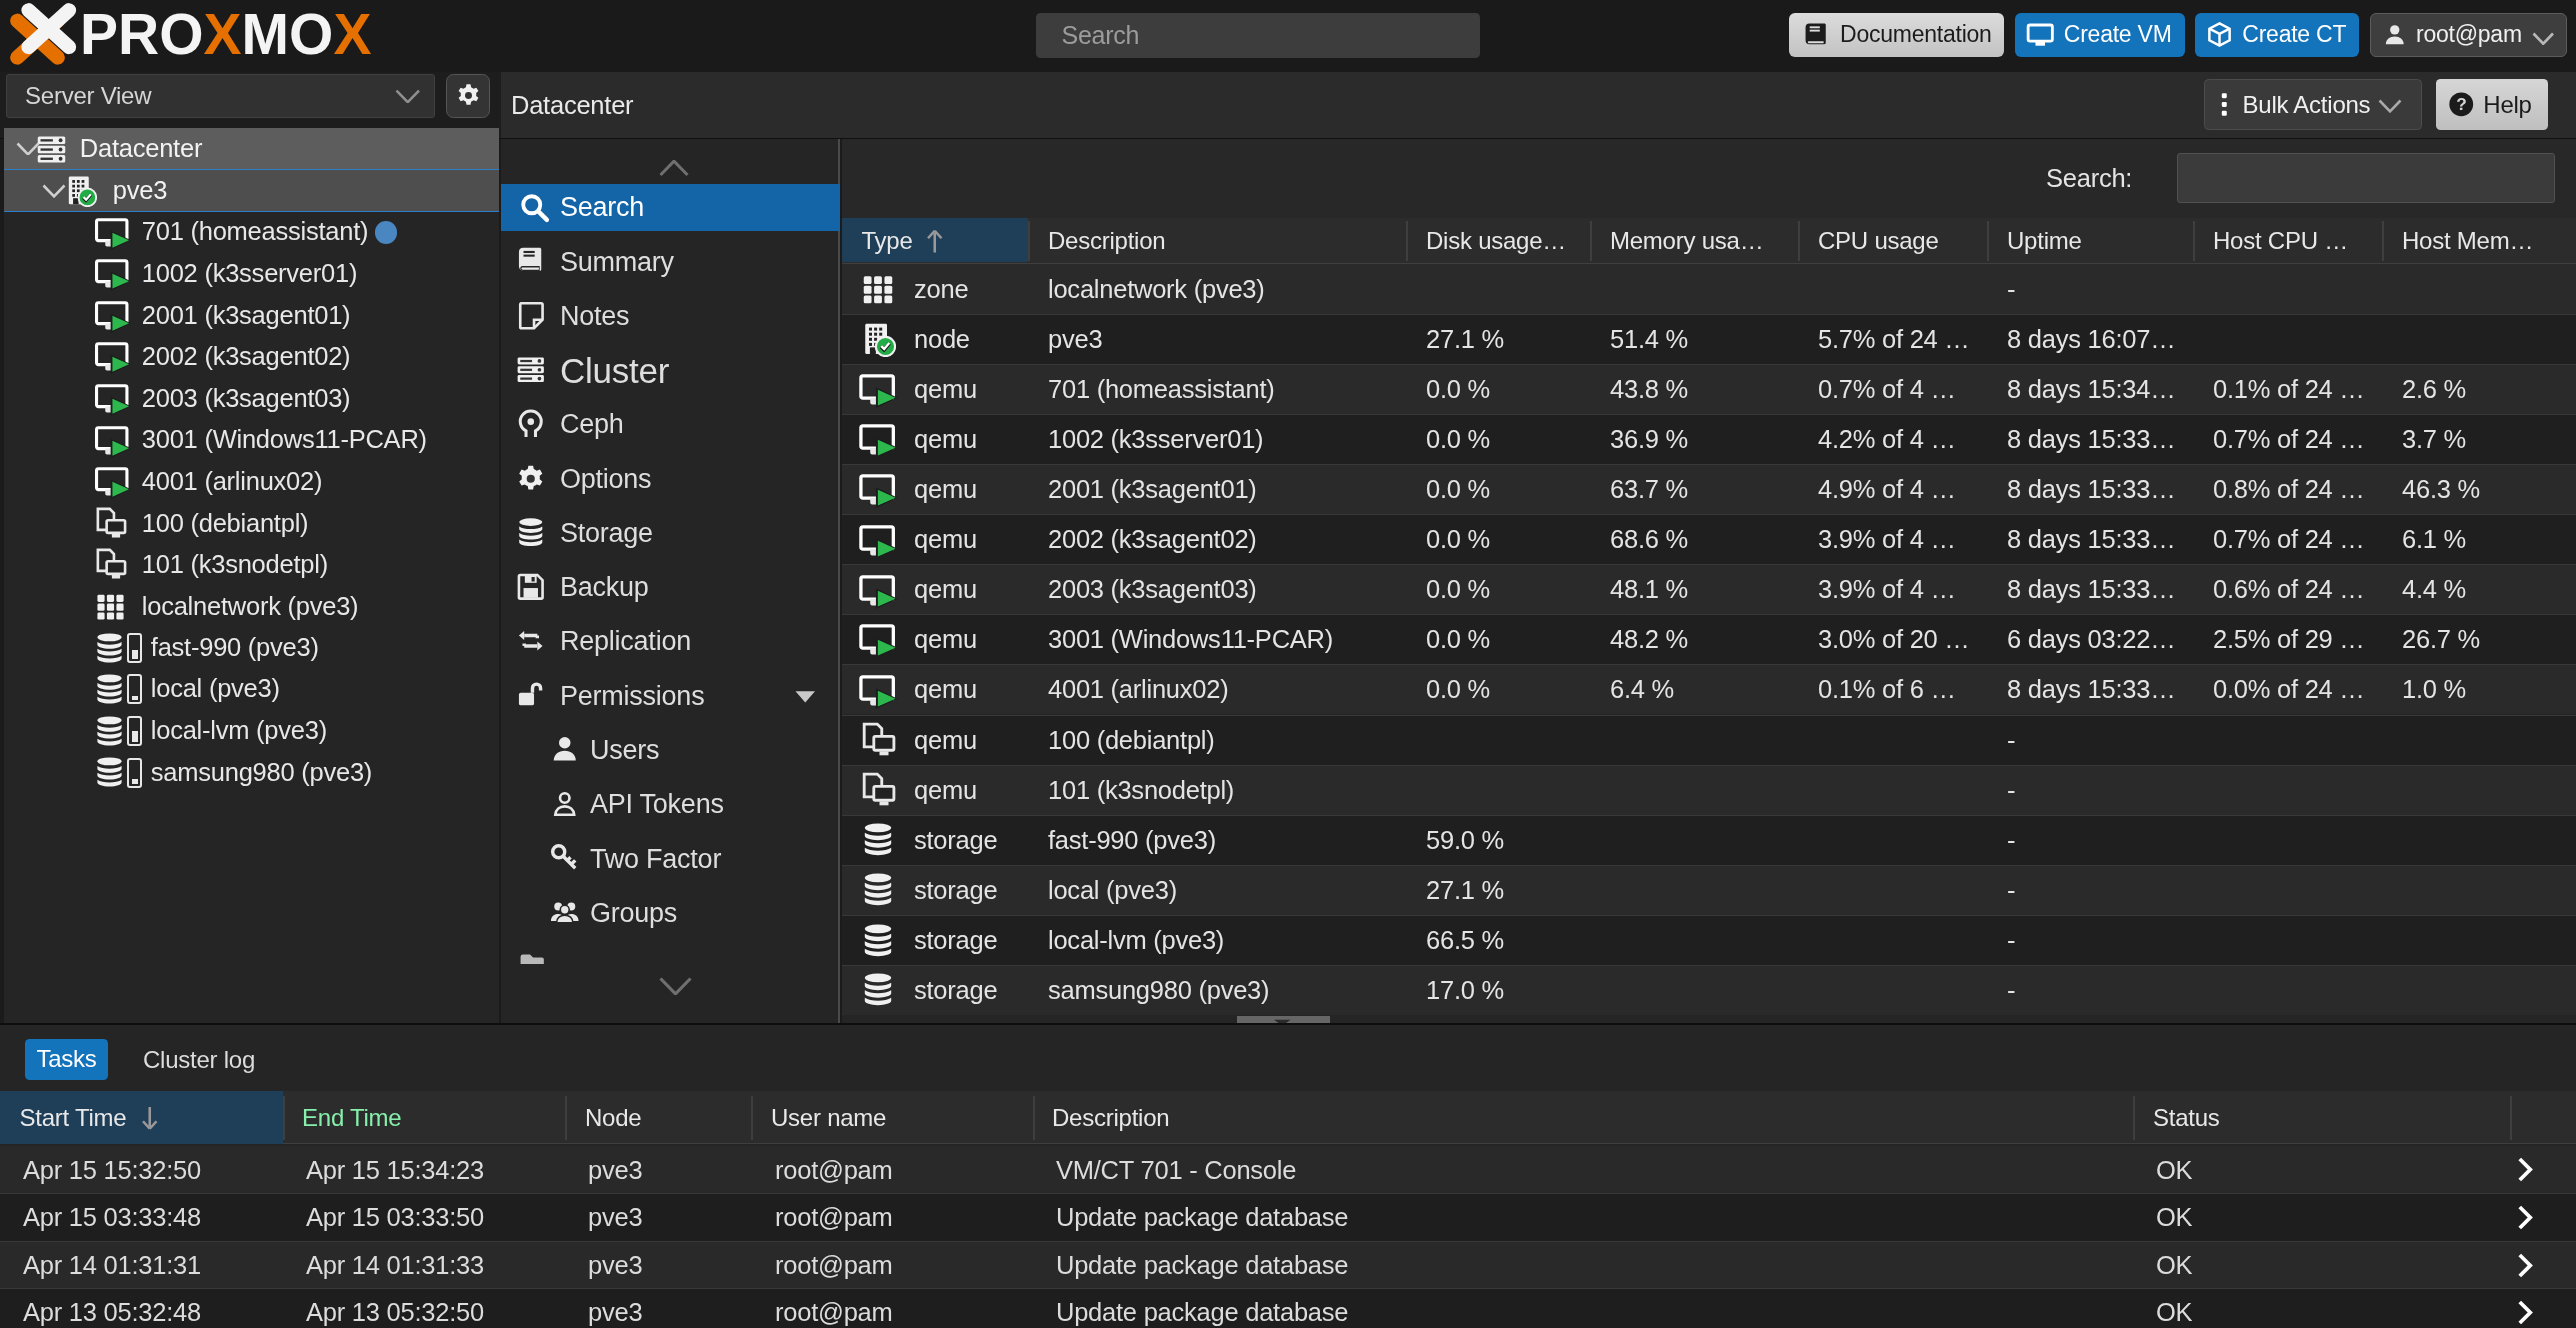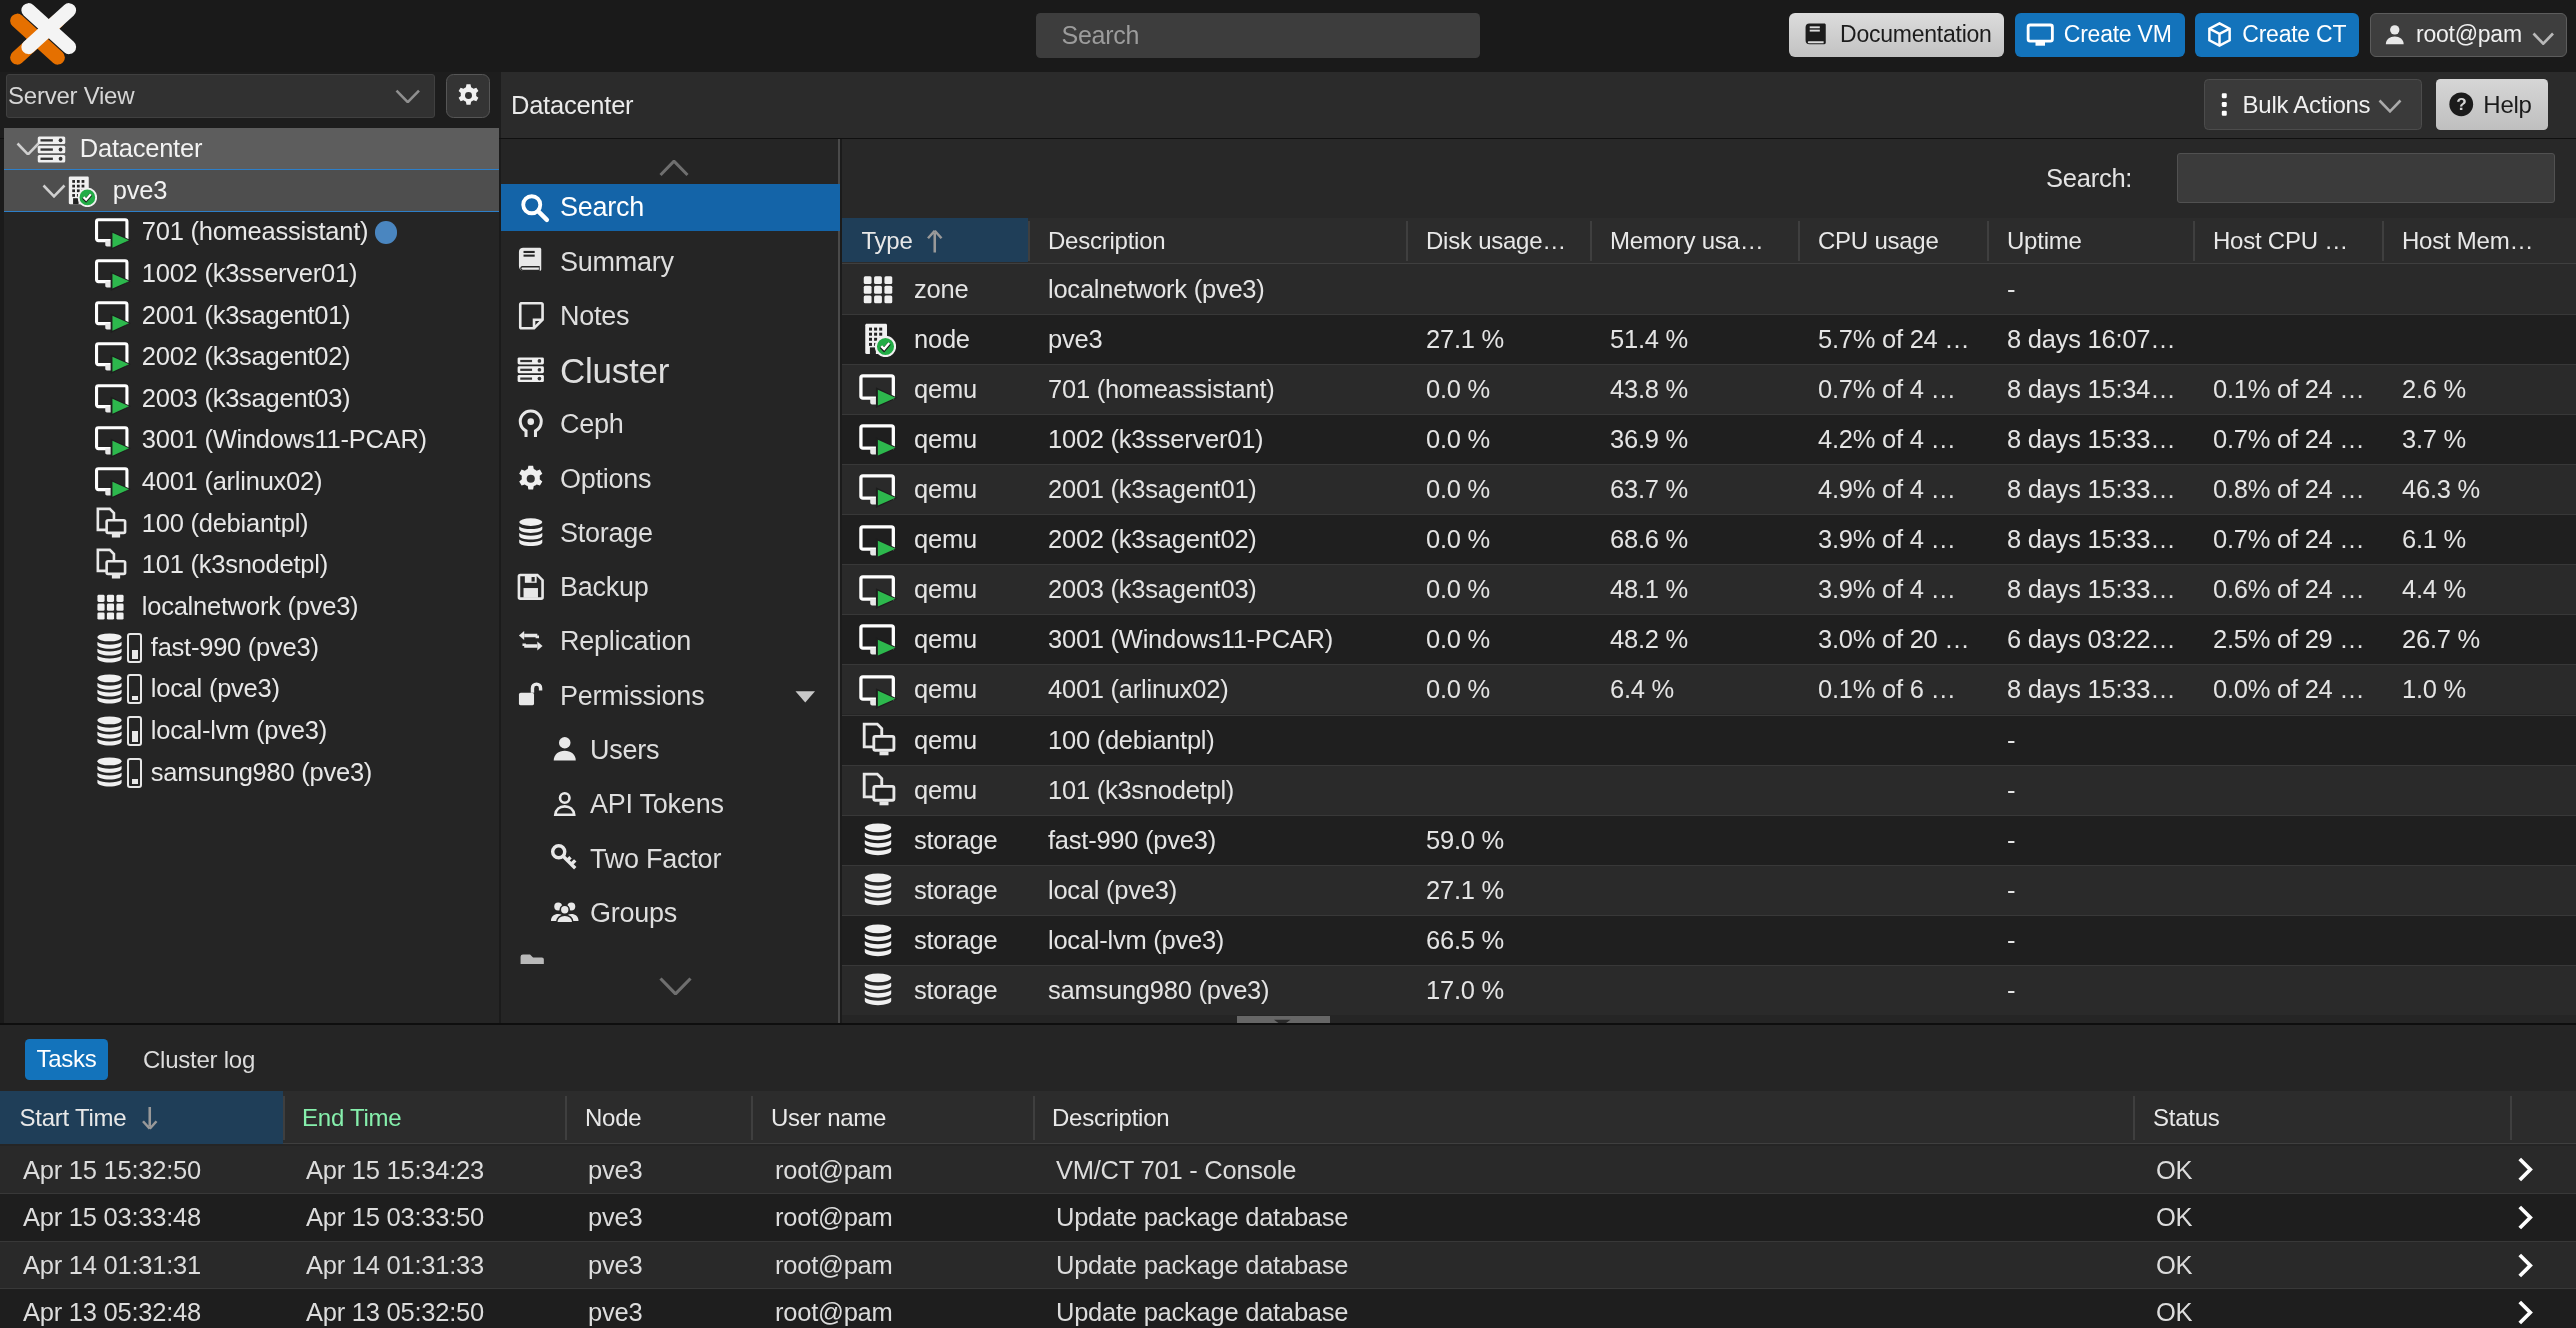--- a/index.html
+++ b/index.html
@@ -157,20 +157,21 @@
 <svg class="a" style="left:7.5px;top:1.5px" width="71" height="69" viewBox="0 0 47 46">
 <g stroke="#e57000" stroke-width="9.5" stroke-linecap="round">
  <path d="M6 12.5L33 37"></path>
         <path d="M33 12.5L6 37"></path>
 </g>
 <g stroke="#f4f4f4" stroke-width="9.5" stroke-linecap="round">
  <path d="M13.5 5.5L40.5 30"></path>
         <path d="M40.5 5.5L13.5 30"></path>
 </g>
 </svg>
+<div class="a" style="left:80px;top:0;height:72px;font-weight:bold;font-size:57px;line-height:69px;letter-spacing:0px;color:#f4f4f4">PRO<span style="color:#e57000">X</span>MO<span style="color:#e57000">X</span></div>
 <div class="a vc" style="left:1036px;top:12.8px;width:444px;height:45px;background:#3d3d3d;border-radius:4.5px;padding-left:25.5px;font-size:25px;color:#9c9c9c">Search</div>
 <div class="a vc" style="left:1789px;top:12.8px;width:215px;height:44px;background:linear-gradient(#dcdcdc,#c2c2c2);border-radius:6px;color:#1c1c1c;font-size:23px">
 <svg style="margin:0 9.8px 0 12.8px" width="28.5" height="28.5" viewBox="0 0 24 24">
         <path d="M6.2 2h12.6c.7 0 1.2.5 1.2 1.2v15.2c0 .7-.5 1.2-1.2 1.2H6.4A3.4 3.4 0 0 1 3 16.2V5.2A3.2 3.2 0 0 1 6.2 2z" fill="#1c1c1c"></path>
         <path d="M5.8 17.1h12.4v1.7H6c-.6 0-1.1-.35-1.1-.85s.4-.85.9-.85z" fill="#dcdcdc"></path>
         <rect x="6.5" y="4.5" width="8.5" height="1.6" fill="#dcdcdc"></rect>
         <rect x="6.5" y="7.3" width="8.5" height="1.6" fill="#dcdcdc"></rect>
       </svg>
 Documentation</div>
 <div class="a vc" style="left:2015px;top:12.8px;width:170px;height:44px;background:#1373bb;border-radius:6px;color:#fff;font-size:23px">
@@ -185,21 +186,21 @@
 <svg style="margin:0 9px 0 10.5px" width="25.5" height="25.5" viewBox="0 0 24 24">
         <use href="#i-user"></use>
       </svg>root@pam
 <svg class="a" style="left:161px;top:18px" width="22.5" height="12.8" viewBox="0 0 30 17">
         <path d="M2 2l13.0 13.5L28 2" fill="none" stroke="#b8b8b8" stroke-width="3.6"></path>
       </svg>
 </div>
 </div>
 <div class="a" style="left:0;top:72px;width:2576px;height:67px;background:#1d1d1d;border-bottom:1.5px solid #101010"></div>
 <div class="a" style="left:501px;top:72px;width:2075px;height:67px;background:#2b2b2b;border-bottom:1.5px solid #101010"></div>
-<div class="a vc" style="left:6px;top:74px;width:429px;height:44px;background:#313131;border:0.8px solid #404040;border-radius:3px;padding-left:1px;font-size:24px;color:#d6d6d6">Server View</div>
+<div class="a vc" style="left:6px;top:74px;width:429px;height:44px;background:#313131;border:0.8px solid #404040;border-radius:3px;padding-left:18px;font-size:24px;color:#d6d6d6">Server View</div>
 <svg class="a" style="left:395px;top:89px" width="25.5" height="14.3" viewBox="0 0 34 19">
     <path d="M2 2l15.0 15.5L32 2" fill="none" stroke="#8f8f8f" stroke-width="3.4"></path>
   </svg>
 <div class="a" style="left:446px;top:74px;width:44px;height:44px;background:#343434;border:1.5px solid #565656;border-radius:7.5px"></div>
 <svg class="a" style="left:455px;top:82px" width="27" height="27" viewBox="0 0 36 36">
     <use href="#i-gear"></use>
   </svg>
 <div class="a" style="left:511px;top:72px;height:67px;line-height:67px;font-size:25.5px;color:#eaeaea">Datacenter</div>
 <div class="a vc" style="left:2204px;top:79px;width:218px;height:51px;background:#3a3a3a;border:0.8px solid #4c4c4c;border-radius:4.5px;color:#f0f0f0;font-size:24px">
 <svg style="margin:0 13.5px 0 15px" width="9" height="27" viewBox="0 0 8 24">

